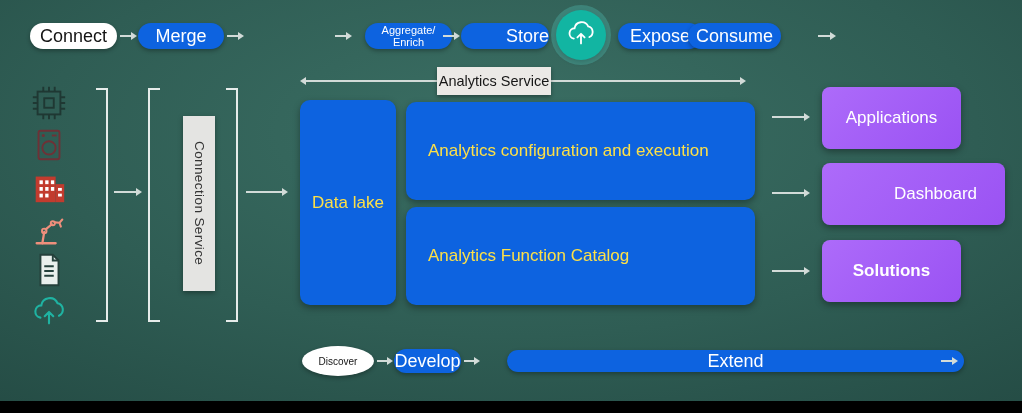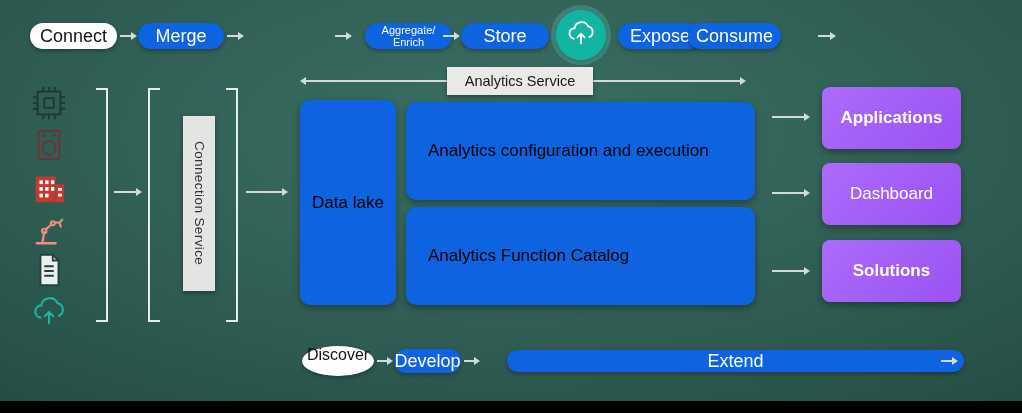--- a/index.html
+++ b/index.html
@@ -8,34 +8,34 @@
     font-family:"Liberation Sans","DejaVu Sans",sans-serif;
     background:radial-gradient(120% 130% at 50% 32%, #3b6f64 0%, #2f5d54 38%, #244b44 68%, #183732 100%);
   }
   .pill{position:absolute;height:26px;border-radius:14px;display:flex;flex-direction:column;
         align-items:center;justify-content:center;font-size:18px;line-height:1.12;
         box-shadow:0 2px 4px rgba(0,0,0,.30);white-space:nowrap;}
   .pill.blue{background:#0d63e0;color:#fff;}
   .pill.white{background:#ffffff;color:#141414;}
   .pill.two{font-size:11px;}
   .ellipse{position:absolute;background:#fff;color:#141414;border-radius:50%;
-        display:flex;align-items:flex-start;justify-content:center;font-size:16px;
+        display:flex;align-items:center;justify-content:center;font-size:10px;
         box-shadow:0 2px 4px rgba(0,0,0,.30);}
   .arr{position:absolute;height:2px;background:#d2dbd8;}
   .arr::after{content:"";position:absolute;right:-6px;top:-3px;width:0;height:0;
         border-top:4px solid transparent;border-bottom:4px solid transparent;border-left:6px solid #d2dbd8;}
   .darr{position:absolute;height:1.6px;background:#d2dbd8;}
   .darr::after{content:"";position:absolute;right:-6px;top:-3.2px;border-top:4px solid transparent;
         border-bottom:4px solid transparent;border-left:6px solid #d2dbd8;}
   .darr::before{content:"";position:absolute;left:-6px;top:-3.2px;border-top:4px solid transparent;
         border-bottom:4px solid transparent;border-right:6px solid #d2dbd8;}
   .bracket{position:absolute;width:12px;border:2px solid #e6ecea;background:transparent;box-sizing:border-box;}
   .bracket.open{border-right:none;}
   .bracket.close{border-left:none;}
-  .bigbox{position:absolute;background:#0d63e0;color:#000000;border-radius:10px;
+  .bigbox{position:absolute;background:#0d63e0;color:#fde047;border-radius:10px;
         box-shadow:0 3px 7px rgba(0,0,0,.35);display:flex;align-items:center;font-size:17px;}
   .outbox{position:absolute;left:822px;width:139px;height:62px;border-radius:8px;color:#fff;
         background:linear-gradient(135deg,#ad6bfa 0%,#9a52f3 100%);
         display:flex;align-items:center;justify-content:center;font-size:17px;
         box-shadow:0 3px 7px rgba(0,0,0,.35);}
   .labelbox{position:absolute;background:#ebe9e6;color:#161616;display:flex;align-items:center;
         justify-content:center;font-size:14.5px;box-shadow:0 2px 4px rgba(0,0,0,.35);}
   .vtext{writing-mode:vertical-rl;font-size:13.5px;color:#333;letter-spacing:.4px;}
   .csbox{position:absolute;background:#e4e4e2;display:flex;align-items:center;justify-content:center;
         box-shadow:0 2px 5px rgba(0,0,0,.35);}
@@ -60,21 +60,21 @@
   <div class="arr" style="left:227px;top:35px;width:11px;"></div>
 
   <div class="arr" style="left:335px;top:35px;width:11px;"></div>
 
   <div class="pill blue two" style="left:365px;top:23px;width:87px;">
     <span>Aggregate/</span>
     <span>Enrich</span>
   </div>
   <div class="arr" style="left:443px;top:35px;width:11px;"></div>
 
-  <div class="pill blue" style="left:461px;top:23px;width:88px;">
+  <div class="pill blue" style="left:461px;top:23px;width:88px;align-items:flex-end;">
     <span>Store</span>
   </div>
 
   <div class="circle" style="left:556px;top:10px;width:50px;height:50px;">
     <span>
       <svg width="32" height="32" viewBox="0 0 40 40">
         <path d="M11 27a6.5 6.5 0 0 1 .9-12.9A9 9 0 0 1 29 11.8 7 7 0 0 1 30.5 25" fill="none" stroke="#fff" stroke-width="2.3" stroke-linecap="round"></path>
         <path d="M20 33V21m0 0l-4.5 4.5M20 21l4.5 4.5" fill="none" stroke="#fff" stroke-width="2.3" stroke-linecap="round" stroke-linejoin="round"></path>
       </svg>
     </span>
@@ -84,21 +84,21 @@
     <span>Expose</span>
   </div>
   <div class="arr" style="left:705px;top:35px;width:10px;"></div>
 
   <div class="pill blue" style="left:688px;top:23px;width:93px;">
     <span>Consume</span>
   </div>
   <div class="arr" style="left:818px;top:35px;width:12px;"></div>
 
   <div class="darr" style="left:306px;top:80px;width:434px;"></div>
-  <div class="labelbox" style="left:447px;top:67px;width:146px;height:28px;">
+  <div class="labelbox" style="left:437px;top:67px;width:114px;height:28px;">
     <span>Analytics Service</span>
   </div>
 
   <span class="srcicon" style="top:84px;">
     <svg width="38" height="38" viewBox="0 0 40 40" style="color:#1f3833;">
       <rect x="8" y="8" width="24" height="24" fill="none" stroke="currentColor" stroke-width="2"></rect>
       <rect x="15" y="15" width="10" height="10" fill="none" stroke="currentColor" stroke-width="2"></rect>
       <path d="M14 8V3M20 8V3M26 8V3M14 32v5M20 32v5M26 32v5M8 14H3M8 20H3M8 26H3M32 14h5M32 20h5M32 26h5" stroke="currentColor" stroke-width="2"></path>
     </svg>
   </span>
@@ -169,24 +169,24 @@
   </div>
 
   <div class="bigbox" style="left:406px;top:207px;width:349px;height:98px;padding-left:22px;box-sizing:border-box;">
     <span>Analytics Function Catalog</span>
   </div>
 
   <div class="arr" style="left:772px;top:116px;width:32px;"></div>
   <div class="arr" style="left:772px;top:192px;width:32px;"></div>
   <div class="arr" style="left:772px;top:270px;width:32px;"></div>
 
-  <div class="outbox" style="top:87px;font-weight:bold;">
+  <div class="outbox" style="top:87px;">
     <span>Applications</span>
   </div>
-  <div class="outbox" style="top:163px;">
+  <div class="outbox" style="top:163px;padding-left:44px;">
     <span>Dashboard</span>
   </div>
   <div class="outbox" style="top:240px;font-weight:bold;">
     <span>Solutions</span>
   </div>
 
   <div class="ellipse" style="left:302px;top:346px;width:72px;height:30px;">
     <span>Discover</span>
   </div>
   <div class="arr" style="left:377px;top:360px;width:10px;"></div>

